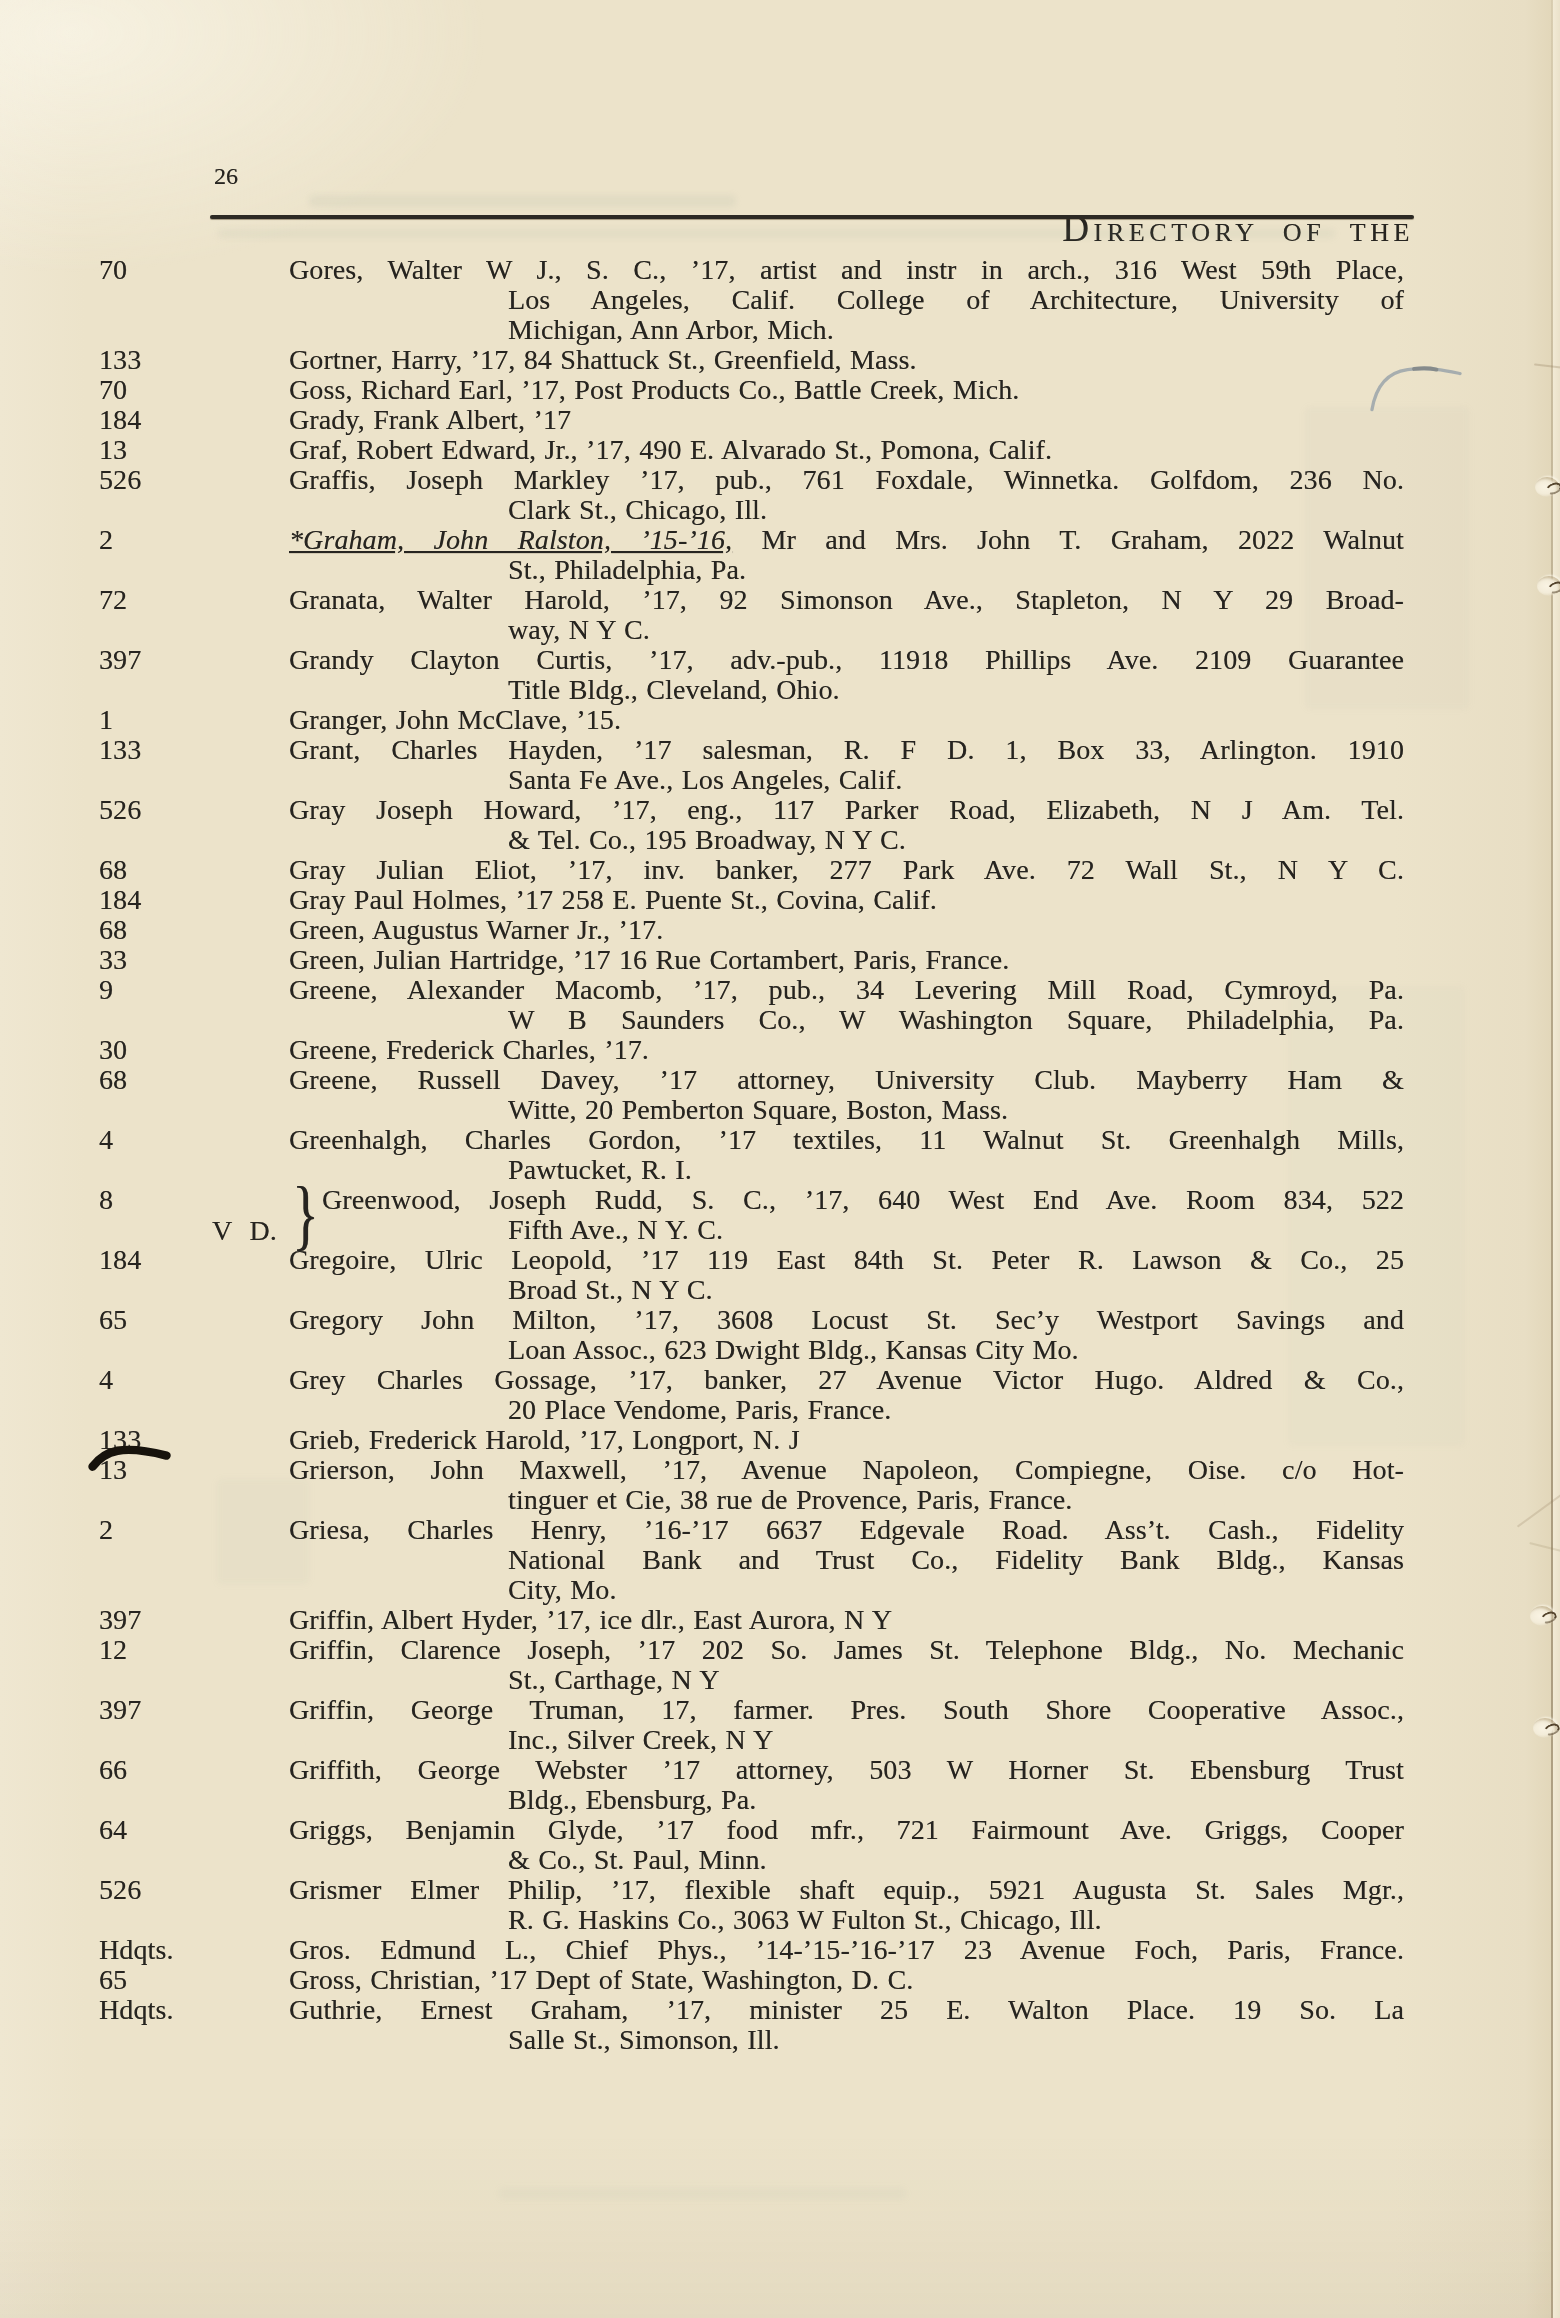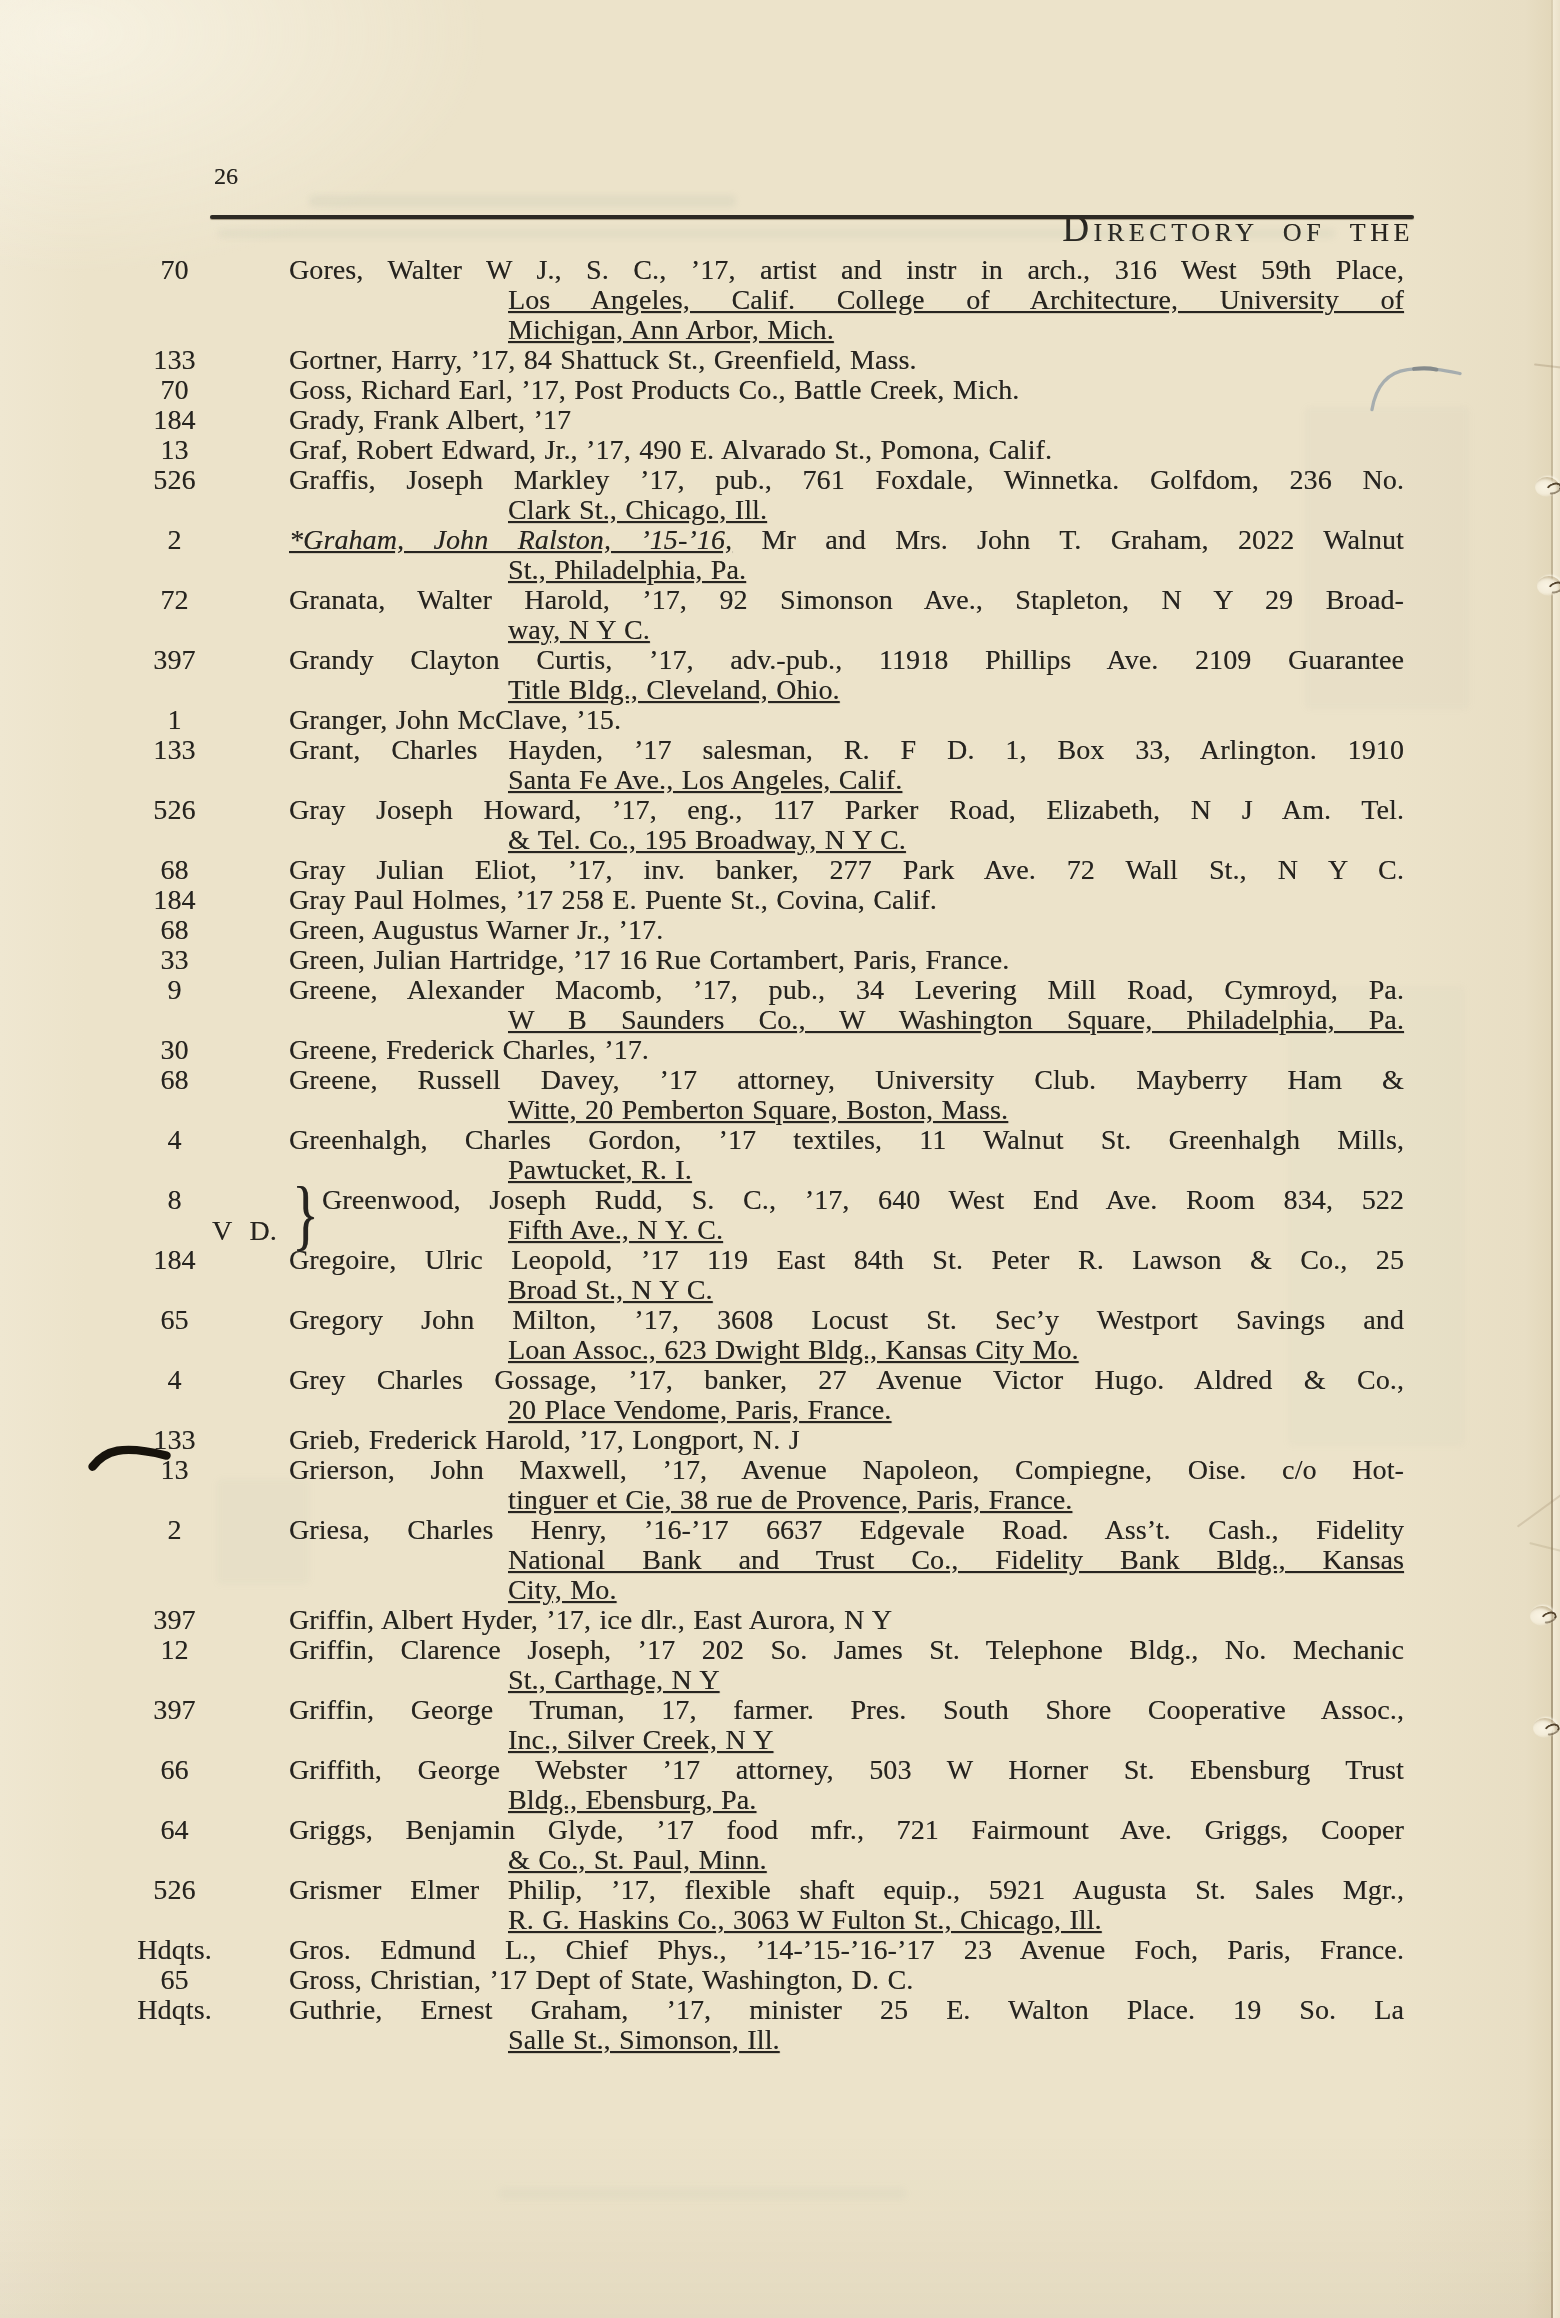--- a/index.html
+++ b/index.html
@@ -25,22 +25,22 @@
     background:#2d2a24; border-radius:2px; box-shadow:0 1px 0.7px rgba(70,58,35,.45);
   }
 
   .entries {
     position:absolute; left:99px; top:255px; width:1305px;
     font-size:28px; line-height:30px; letter-spacing:0.1px; word-spacing:1.3px;
   }
   .ln { height:30px; overflow:visible; }
   .ln.j { text-align:justify; }
   .ln.j::after { content:""; display:inline-block; width:100%; height:0; vertical-align:top; }
-  .ln.cont { padding-left:409px;text-decoration:underline; }
-  .num { display:inline-block; width:151px; margin-right:39px; text-align:center; }
+  .ln.cont { padding-left:409px; }
+  .num { display:inline-block; width:151px; margin-right:39px; text-align:left; }
   .it { font-style:italic;text-decoration:underline; }
 
   .brace-entry { position:relative; }
   .brace-entry .ln:first-child .num { margin-right:72px; }
   .vd { position:absolute; left:113px; top:31px; word-spacing:10.5px; }
   .brace {
     position:absolute; left:193px; top:-9.2px; font-size:78px; line-height:78px;
     transform:scaleX(.72); transform-origin:left center; font-weight:400;
   }
 

